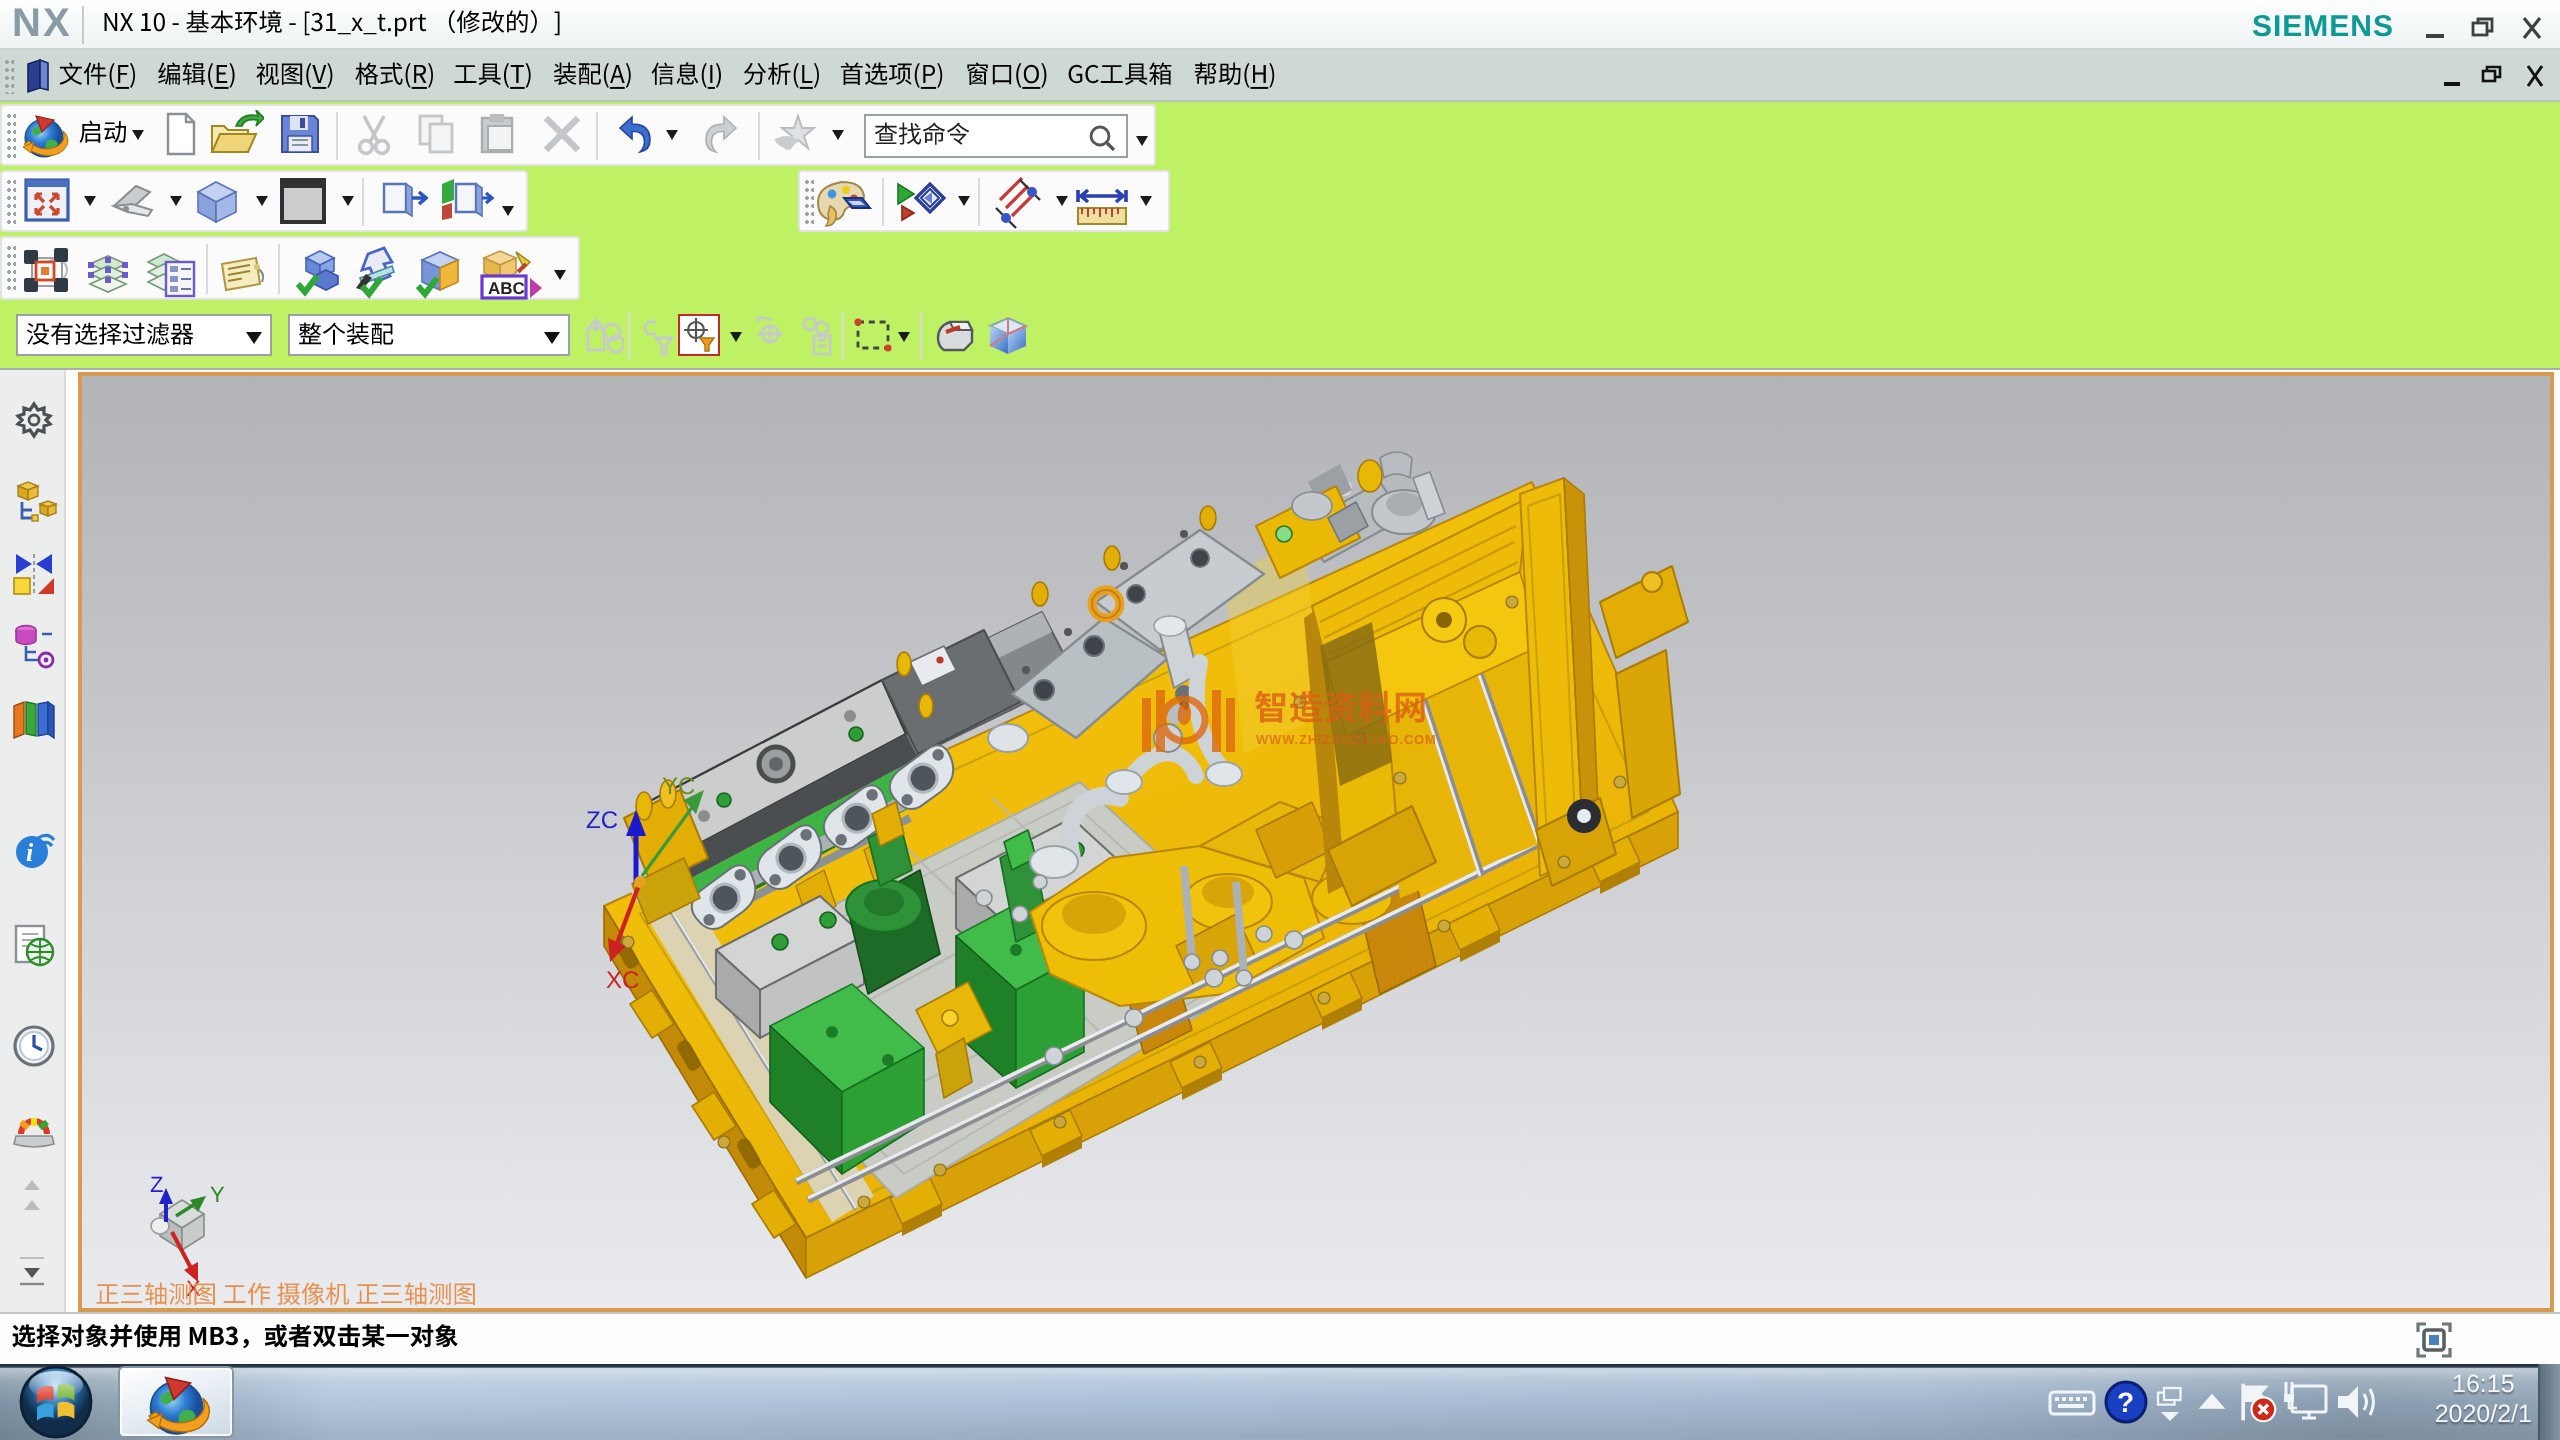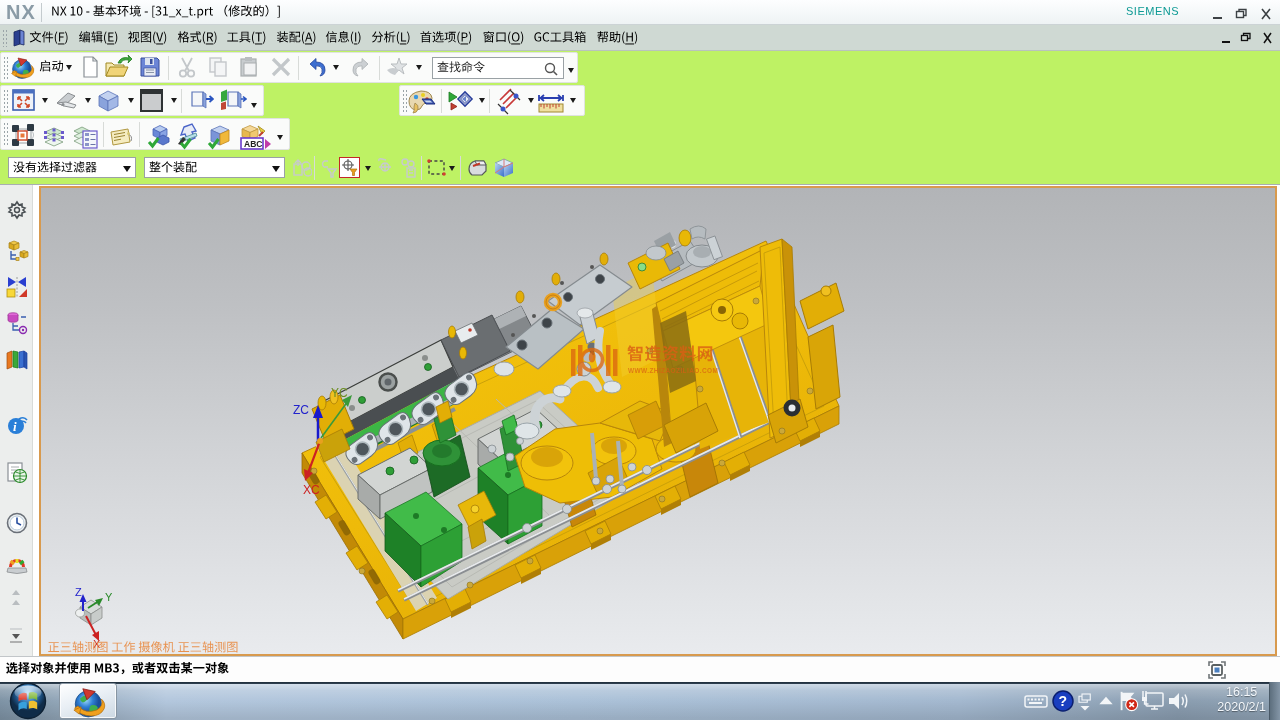--- a/index.html
+++ b/index.html
@@ -3,21 +3,21 @@
 <style>
 *{margin:0;padding:0;box-sizing:border-box}
 html,body{width:1280px;height:720px;overflow:hidden;font-family:"Liberation Sans",sans-serif}
 .abs{position:absolute}
 #page{position:relative;width:1280px;height:520px;background:#eff1ef}
 
 #titlebar{position:absolute;left:0;top:0;width:1280px;height:25px;background:linear-gradient(#fdfeff,#eef3f4);border-bottom:1px solid #ccd3d5}
 #nxlogo{position:absolute;left:6px;top:1px;font-weight:bold;font-size:20px;color:#8a9ba6;letter-spacing:1px}
 #tsep{position:absolute;left:41px;top:3px;width:1px;height:19px;background:#c4cbce}
 #wtitle{position:absolute;left:48px;top:5px}
-#siemens{position:absolute;left:1126px;top:5px;font-weight:normal;font-size:11px;color:#0d9a94;letter-spacing:0.5px}
+#siemens{position:absolute;left:1126px;top:5px;font-weight:bold;font-size:15px;color:#0d9a94;letter-spacing:0.5px}
 
 #menubar{position:absolute;left:0;top:25px;width:1280px;height:26px;background:#cfd9d3;border-bottom:1px solid #b9c3bd}
 .dots{position:absolute;width:5px;background-image:radial-gradient(circle,#9aa4a8 0.9px,rgba(0,0,0,0) 1px);background-size:3px 4px}
 #menuitems{position:absolute;left:29px;top:6px;display:flex;gap:8.5px}
 
 .trow{position:absolute;left:0;width:1280px;background:#bef264}
 #row1{top:51px;height:33px}
 #row2{top:84px;height:33px}
 #row3{top:117px;height:34px}
 #row4{top:151px;height:33px}

